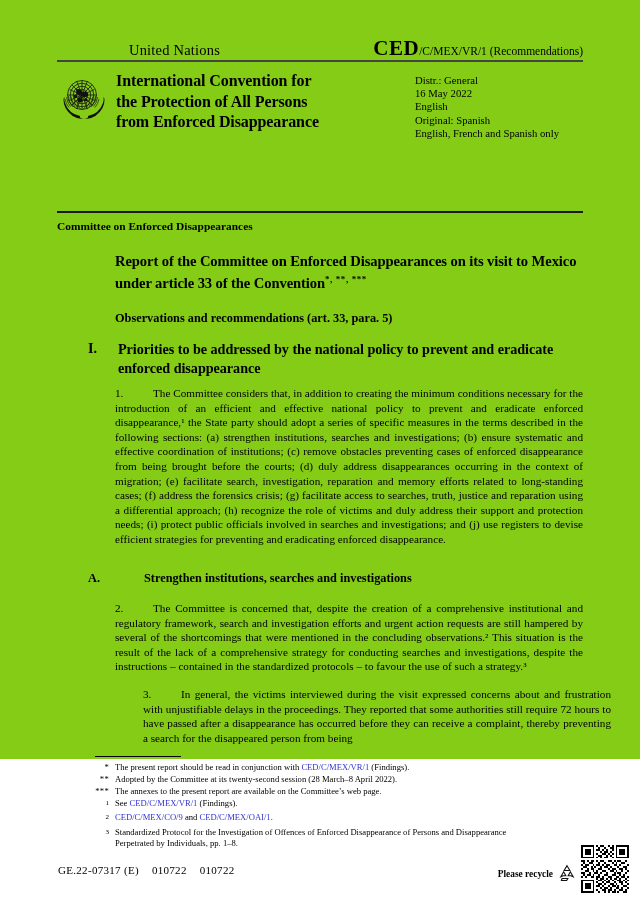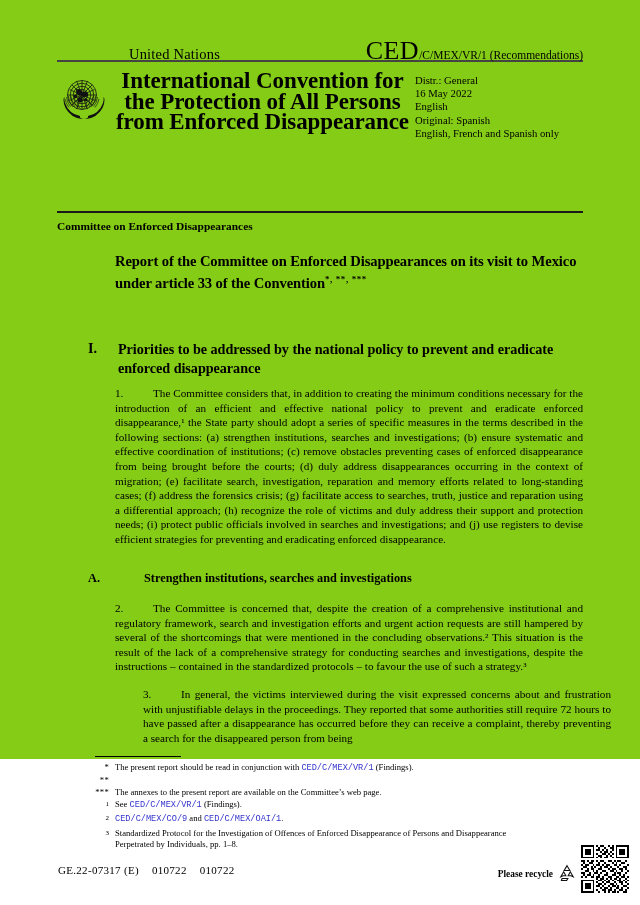--- a/index.html
+++ b/index.html
@@ -41,22 +41,23 @@
   .un-name {
     font-size: 14.5px;
     letter-spacing: 0.2px;
     padding-left: 72px;
   }
   .doc-symbol {
     text-align: right;
     white-space: nowrap;
   }
   .doc-symbol .ced {
-    font-size: 26px;
+    font-size: 21px;
     letter-spacing: 0.5px;
+    font-weight: bold;
   }
   .doc-symbol .sym-rest {
     font-size: 11.5px;
   }
   .rule-thin {
     border-top: 2px solid #444;
     margin-top: 2px;
   }
 
   .mast-row2 {
@@ -71,24 +72,23 @@
   .un-emblem {
     width: 50px;
     height: 50px;
     flex: 0 0 50px;
     margin-top: 2px;
     margin-right: 9px;
   }
   .conv-title {
     font-family: "Liberation Serif", "DejaVu Serif", serif;
     font-weight: bold;
-    font-size: 23px;
+    font-size: 16px;
     line-height: 20.5px;
     letter-spacing: -0.1px;
-    text-align: center;
   }
   .mast-right {
     font-size: 10.7px;
     line-height: 13.2px;
     padding-top: 3px;
     width: 168px;
   }
 
   .rule-thick {
     position: absolute;
@@ -201,21 +201,21 @@
   }
   .fn .mark {
     flex: 0 0 52px;
     text-align: right;
     padding-right: 6px;
     white-space: nowrap;
   }
   .fn .mark.stars { letter-spacing: 0.3px; }
   .fn .mark sup { font-size: 7px; vertical-align: super; }
   .fn .body { flex: 1; }
-  .lnk { color: #3333cc; font-family: Liberation Mono, monospace; }
+  .lnk { color: #3333cc; }
 
   
   .footer-left {
     position: absolute;
     left: 58px;
     top: 864px;
     font-size: 11px;
     letter-spacing: 0.3px;
     white-space: nowrap;
   }
@@ -312,20 +312,21 @@
       </div>
     </div>
   </div>
 
   <div class="rule-thick"></div>
 
   <div class="committee-line">Committee on Enforced Disappearances</div>
 
   <div class="content">
     <div class="report-title"><span>Report of the Committee on Enforced Disappearances on its visit to Mexico under article 33 of the Convention</span><sup>*, **, ***</sup></div>
+    <div class="subtitle">Observations and recommendations (art. 33, para. 5)</div>
   </div>
 
   <div class="section-heading" style="left:88px; top:340px;">
     <div class="num">I.</div>
     <div class="txt">Priorities to be addressed by the national policy to prevent and eradicate enforced disappearance</div>
   </div>
 
   <div class="para" style="left:115px; top:386px;">
     <span class="pnum">1.</span><span>The Committee considers that, in addition to creating the minimum conditions necessary for the introduction of an efficient and effective national policy to prevent and eradicate enforced disappearance,¹ the State party should adopt a series of specific measures in the terms described in the following sections: (a) strengthen institutions, searches and investigations; (b) ensure systematic and effective coordination of institutions; (c) remove obstacles preventing cases of enforced disappearance from being brought before the courts; (d) duly address disappearances occurring in the context of migration; (e) facilitate search, investigation, reparation and memory efforts related to long-standing cases; (f) address the forensics crisis; (g) facilitate access to searches, truth, justice and reparation using a differential approach; (h) recognize the role of victims and duly address their support and protection needs; (i) protect public officials involved in searches and investigations; and (j) use registers to devise efficient strategies for preventing and eradicating enforced disappearance.</span>
   </div>
@@ -346,20 +347,21 @@
   <div class="fn-rule"></div>
   <div class="footnotes">
 
     <div class="fn">
       <div class="mark stars">*</div>
       <div class="body"><span>The present report should be read in conjunction with </span><span class="lnk">CED/C/MEX/VR/1</span><span> (Findings).</span></div>
     </div>
 
     <div class="fn">
       <div class="mark stars">**</div>
+      <div class="body">Adopted by the Committee at its twenty-second session (28 March–8 April 2022).</div>
     </div>
 
     <div class="fn">
       <div class="mark stars">***</div>
       <div class="body">The annexes to the present report are available on the Committee’s web page.</div>
     </div>
 
     <div class="fn">
       <div class="mark"><sup>1</sup></div>
       <div class="body"><span>See </span><span class="lnk">CED/C/MEX/VR/1</span><span> (Findings).</span></div>

